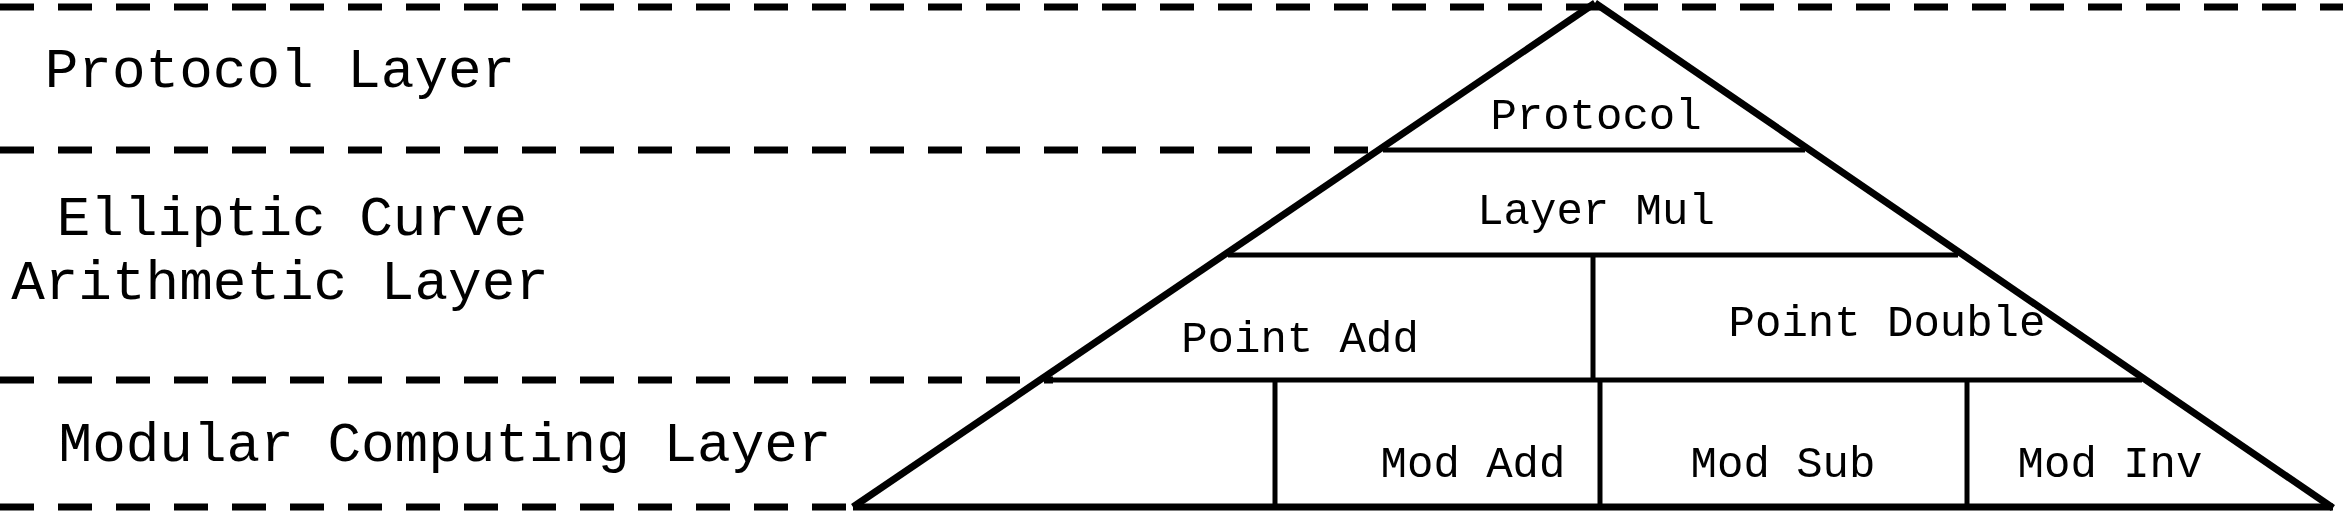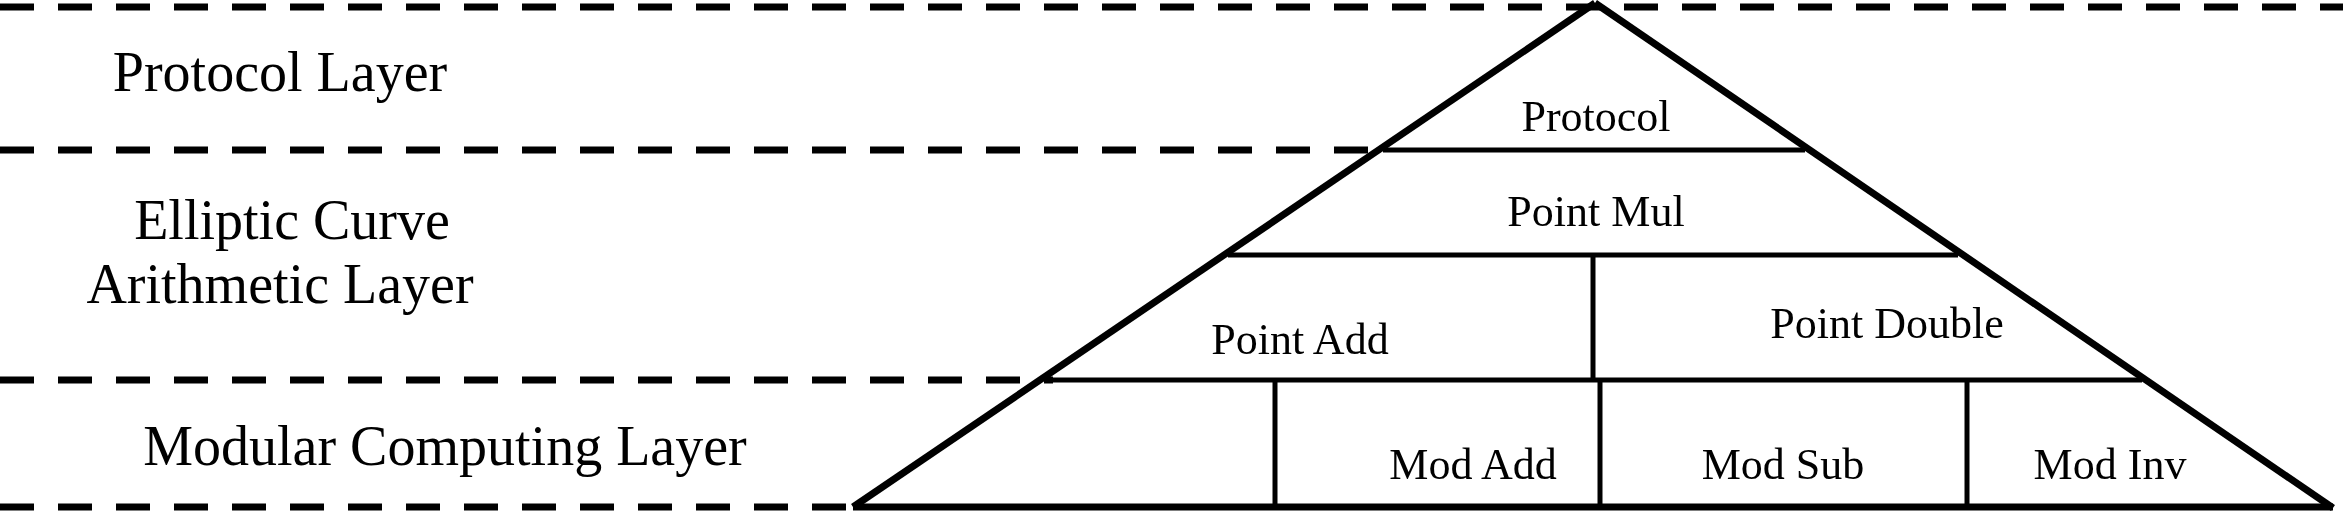--- a/index.html
+++ b/index.html
@@ -1,21 +1,21 @@
 <!DOCTYPE html>
 <html><head>
 <meta charset="utf-8">
 <style>
   html,body{margin:0;padding:0;background:#ffffff;}
   #stage{
     position:relative;
     width:2343px;
     height:515px;
     background:#ffffff;
-    font-family:Liberation Serif, serif;
+    font-family:Liberation Mono, monospace;
     color:#000000;
     overflow:hidden;
   }
   #diagram-svg{position:absolute;left:0;top:0;width:2343px;height:515px;}
 
   .layer-label{
     position:absolute;
     font-size:56px;
     line-height:1.0;
     white-space:nowrap;
@@ -82,21 +82,21 @@
   <div class="layer-label" id="label-protocol-layer">Protocol Layer</div>
 
   <div class="layer-label" id="label-ec-line1">Elliptic Curve</div>
 
   <div class="layer-label" id="label-ec-line2">Arithmetic Layer</div>
 
   <div class="layer-label" id="label-modular-layer">Modular Computing Layer</div>
 
   <div class="cell-label" id="cell-protocol">Protocol</div>
 
-  <div class="cell-label" id="cell-point-mul">Point Mul</div>
+  <div class="cell-label" id="cell-point-mul">Layer Mul</div>
 
   <div class="cell-label" id="cell-point-add">Point Add</div>
 
   <div class="cell-label" id="cell-point-double">Point Double</div>
 
 
   <div class="cell-label" id="cell-mod-add">Mod Add</div>
 
   <div class="cell-label" id="cell-mod-inv">Mod Inv</div>
 

